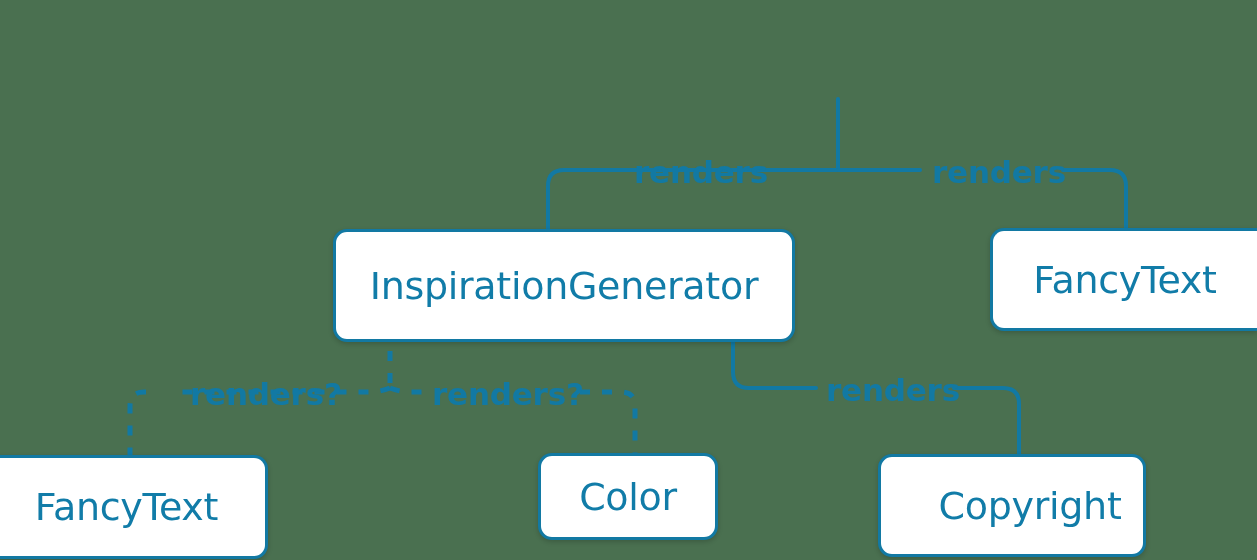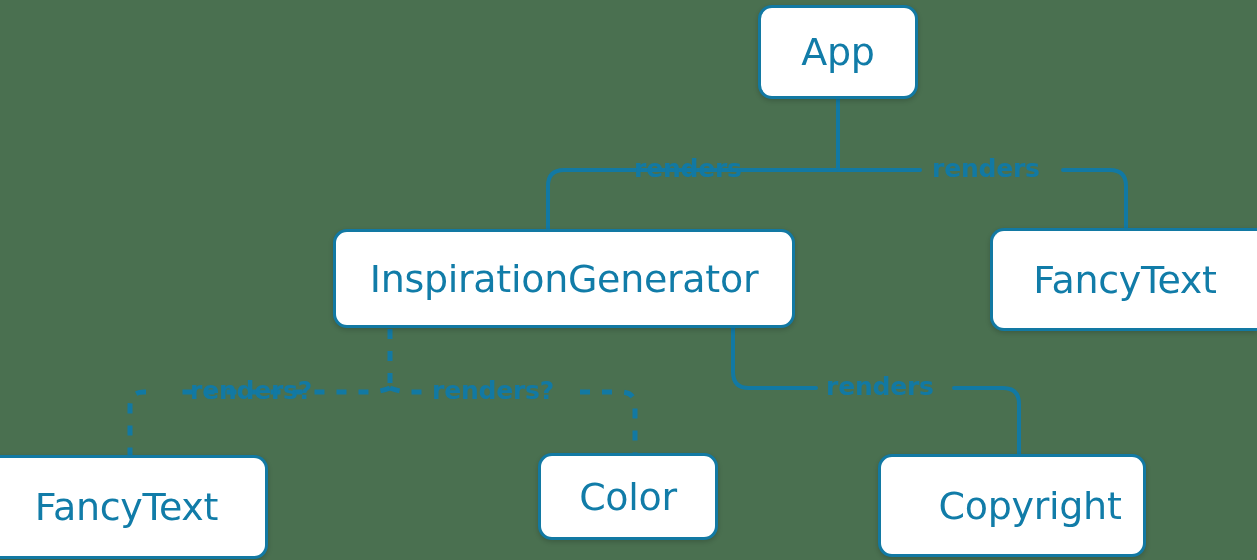--- a/index.html
+++ b/index.html
@@ -38,30 +38,30 @@
     box-shadow: 0 2px 5px rgba(0,0,0,0.18);
   }
   .node-label {
     color: #117ca8;
     font-size: 38px;
     font-weight: 400;
     letter-spacing: -0.3px;
     white-space: nowrap;
   }
   .node-app          { left: 758px;  top: 5px;   width: 160px; height: 94px; }
-  .node-inspiration  { left: 333px;  top: 229px; width: 462px; height: 99px; }
+  .node-inspiration  { left: 333px;  top: 229px; width: 462px; height: 113px; }
   .node-fancytext-r  { left: 990px;  top: 228px; width: 267px; height: 103px; border-right: none; border-top-right-radius: 0; border-bottom-right-radius: 0; }
   .node-fancytext-bl { left: -12px;  top: 455px; width: 280px; height: 104px; border-left: none; border-top-left-radius: 0; border-bottom-left-radius: 0; }
   .node-color        { left: 538px;  top: 453px; width: 180px; height: 87px; }
   .node-copyright    { left: 878px;  top: 454px; width: 268px; height: 103px; padding-left: 36px; }
 
   .edge-label {
     position: absolute;
     color: #1279a3;
-    font-size: 25px;
+    font-size: 31px;
     font-weight: 600;
     white-space: nowrap;
     letter-spacing: -0.2px;
   }
   .lbl-renders-left   { left: 634px; top: 154px; }
   .lbl-renders-right  { left: 932px; top: 154px; }
   .lbl-renders-copy   { left: 826px; top: 372px; }
   .lbl-renders-q1     { left: 190px; top: 376px; }
   .lbl-renders-q2     { left: 432px; top: 376px; }
 </style>
@@ -80,23 +80,20 @@
 
     <path d="M 733 328 L 733 372 Q 733 388 749 388 L 816 388 M 954 388 L 1003 388 Q 1019 388 1019 404 L 1019 454" fill="none" stroke="#1279a3" stroke-width="4" stroke-linecap="round"></path>
 
     <path d="M 390 329 L 390 388" fill="none" stroke="#1279a3" stroke-width="5" stroke-linecap="butt" stroke-dasharray="10 12"></path>
 
     <path d="M 390 388 Q 380 392 370 392 L 180 392 M 146 392 L 144 392 Q 130 392 130 406 L 130 455" fill="none" stroke="#1279a3" stroke-width="5" stroke-linecap="butt" stroke-dasharray="10 12"></path>
 
     <path d="M 390 388 Q 400 392 410 392 L 424 392 M 580 392 L 621 392 Q 635 392 635 406 L 635 453" fill="none" stroke="#1279a3" stroke-width="5" stroke-linecap="butt" stroke-dasharray="10 12"></path>
   </svg>
 
-  <div class="node-box node-app">
-    <span class="node-label">App</span>
-  </div>
 
   <div class="node-box node-inspiration">
     <span class="node-label">InspirationGenerator</span>
   </div>
 
   <div class="node-box node-fancytext-r">
     <span class="node-label">FancyText</span>
   </div>
 
   <div class="node-box node-fancytext-bl">

